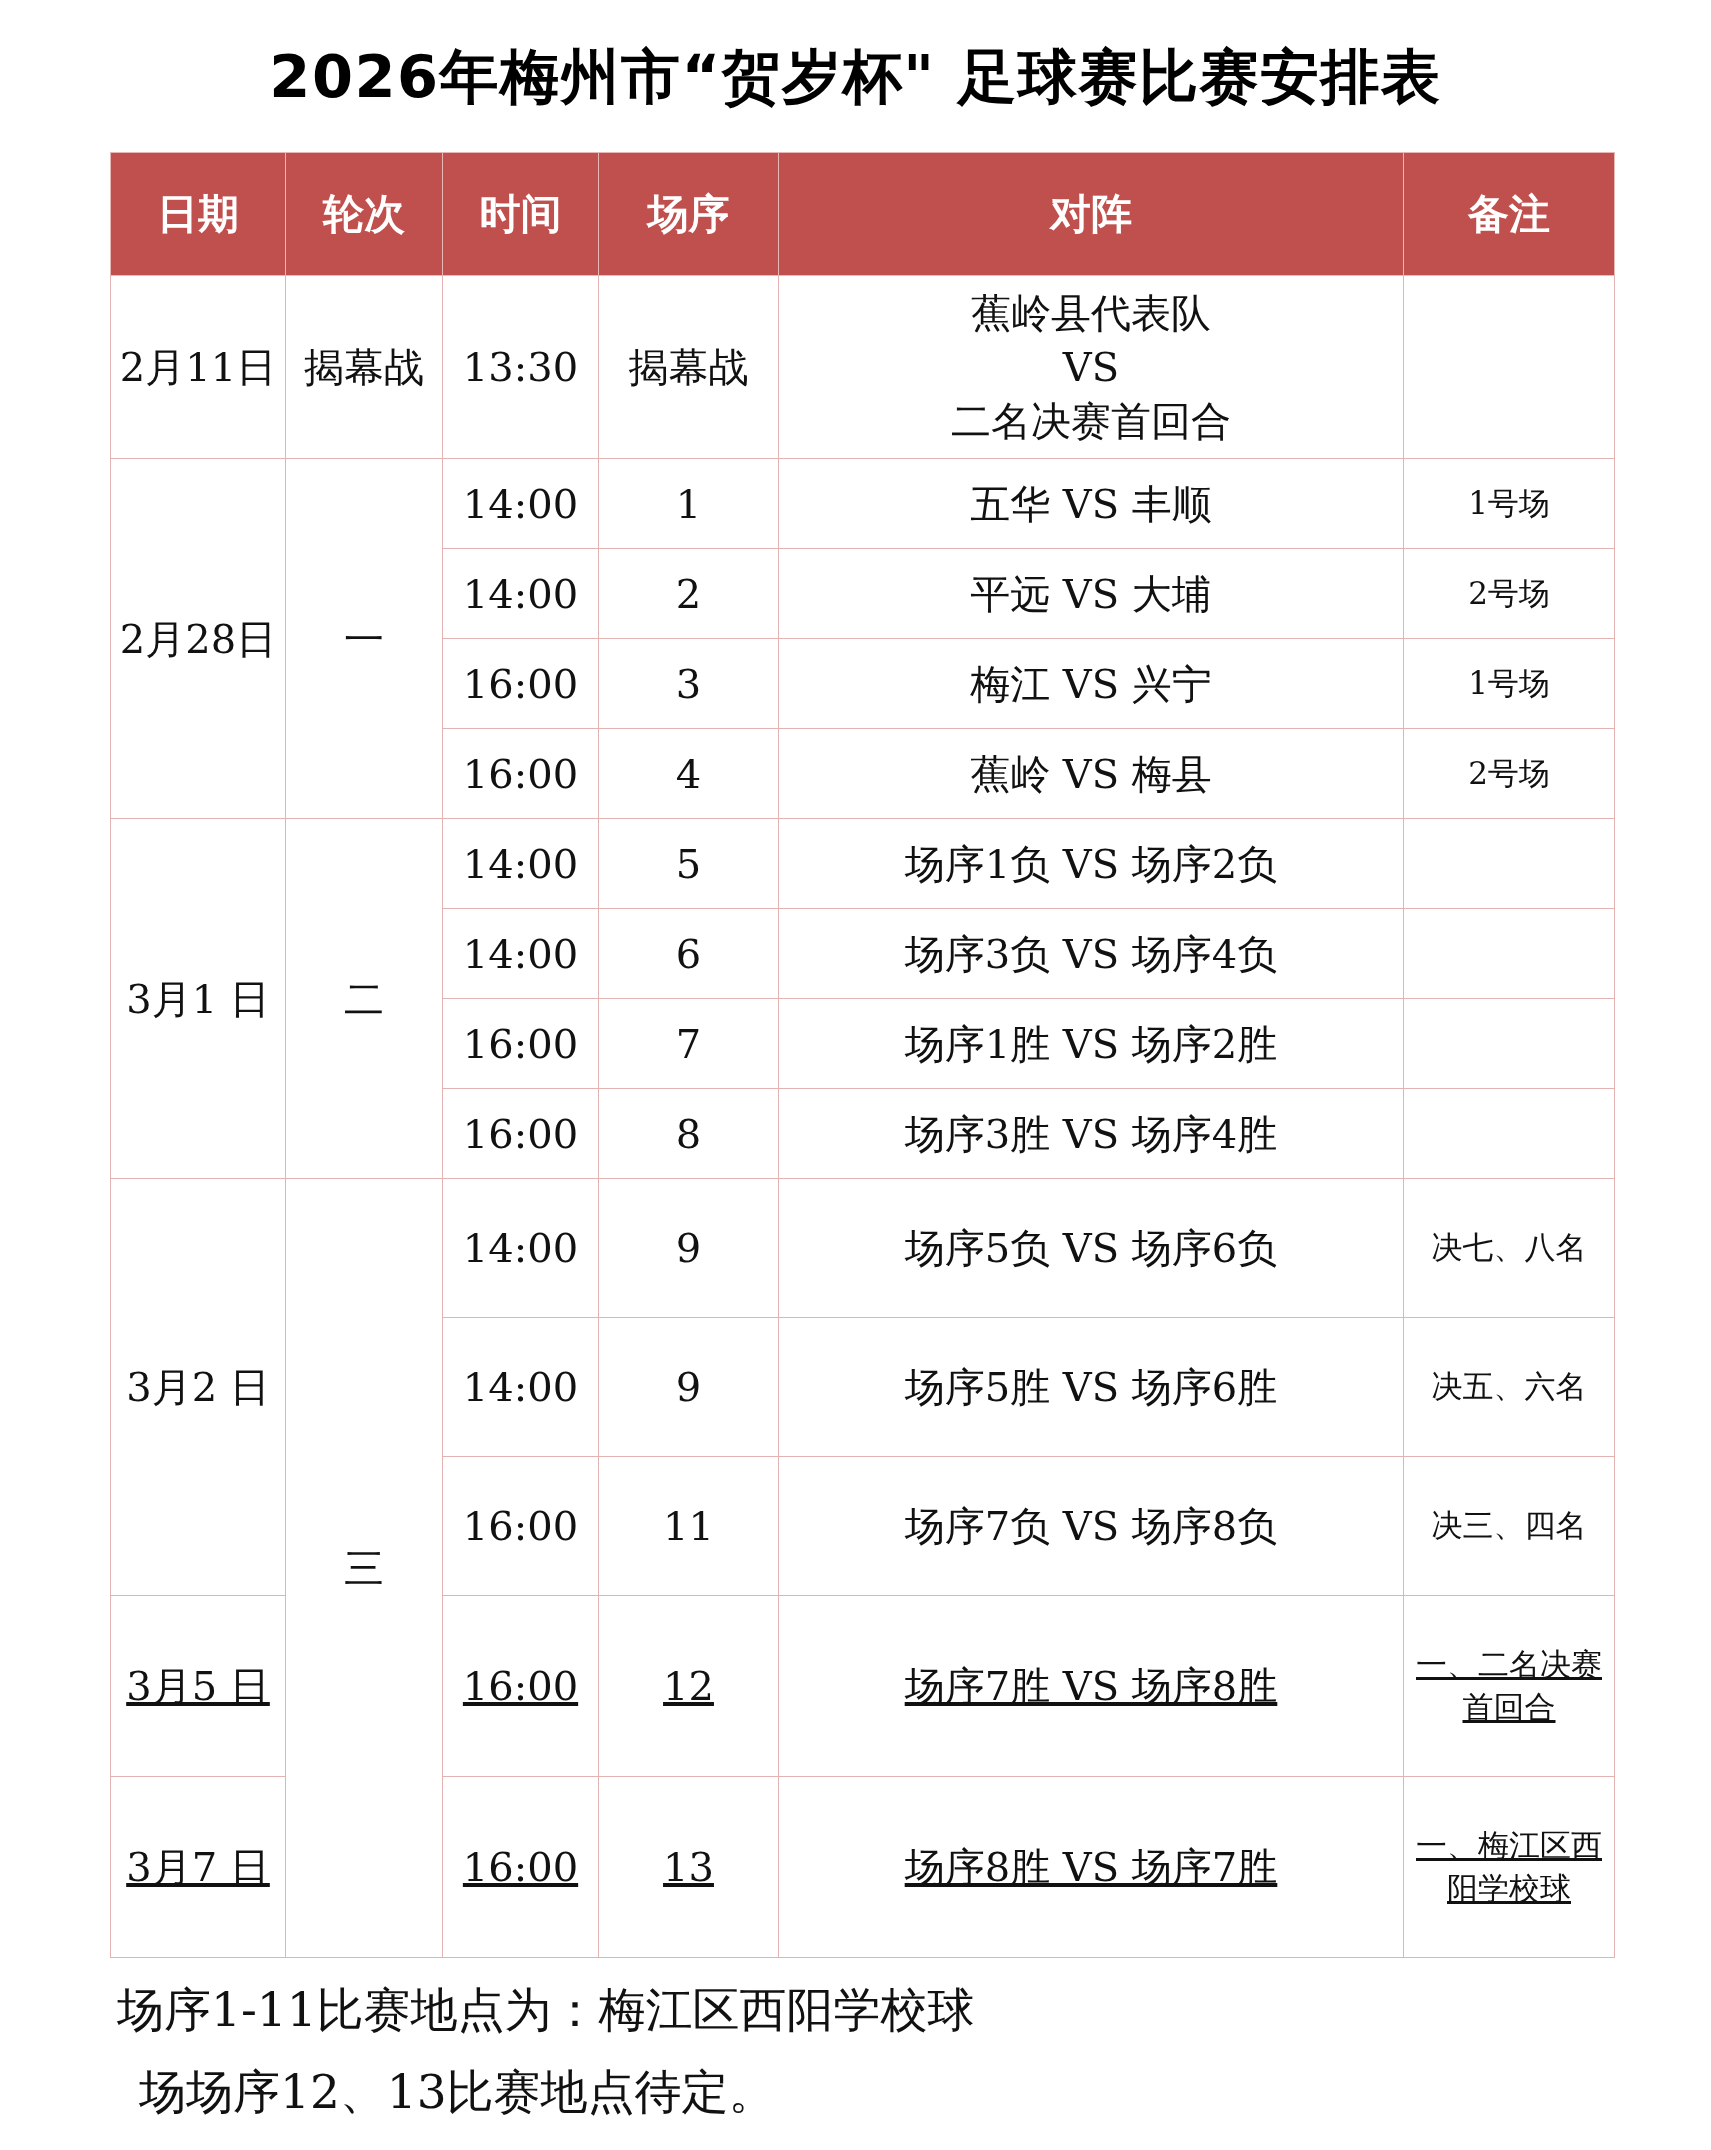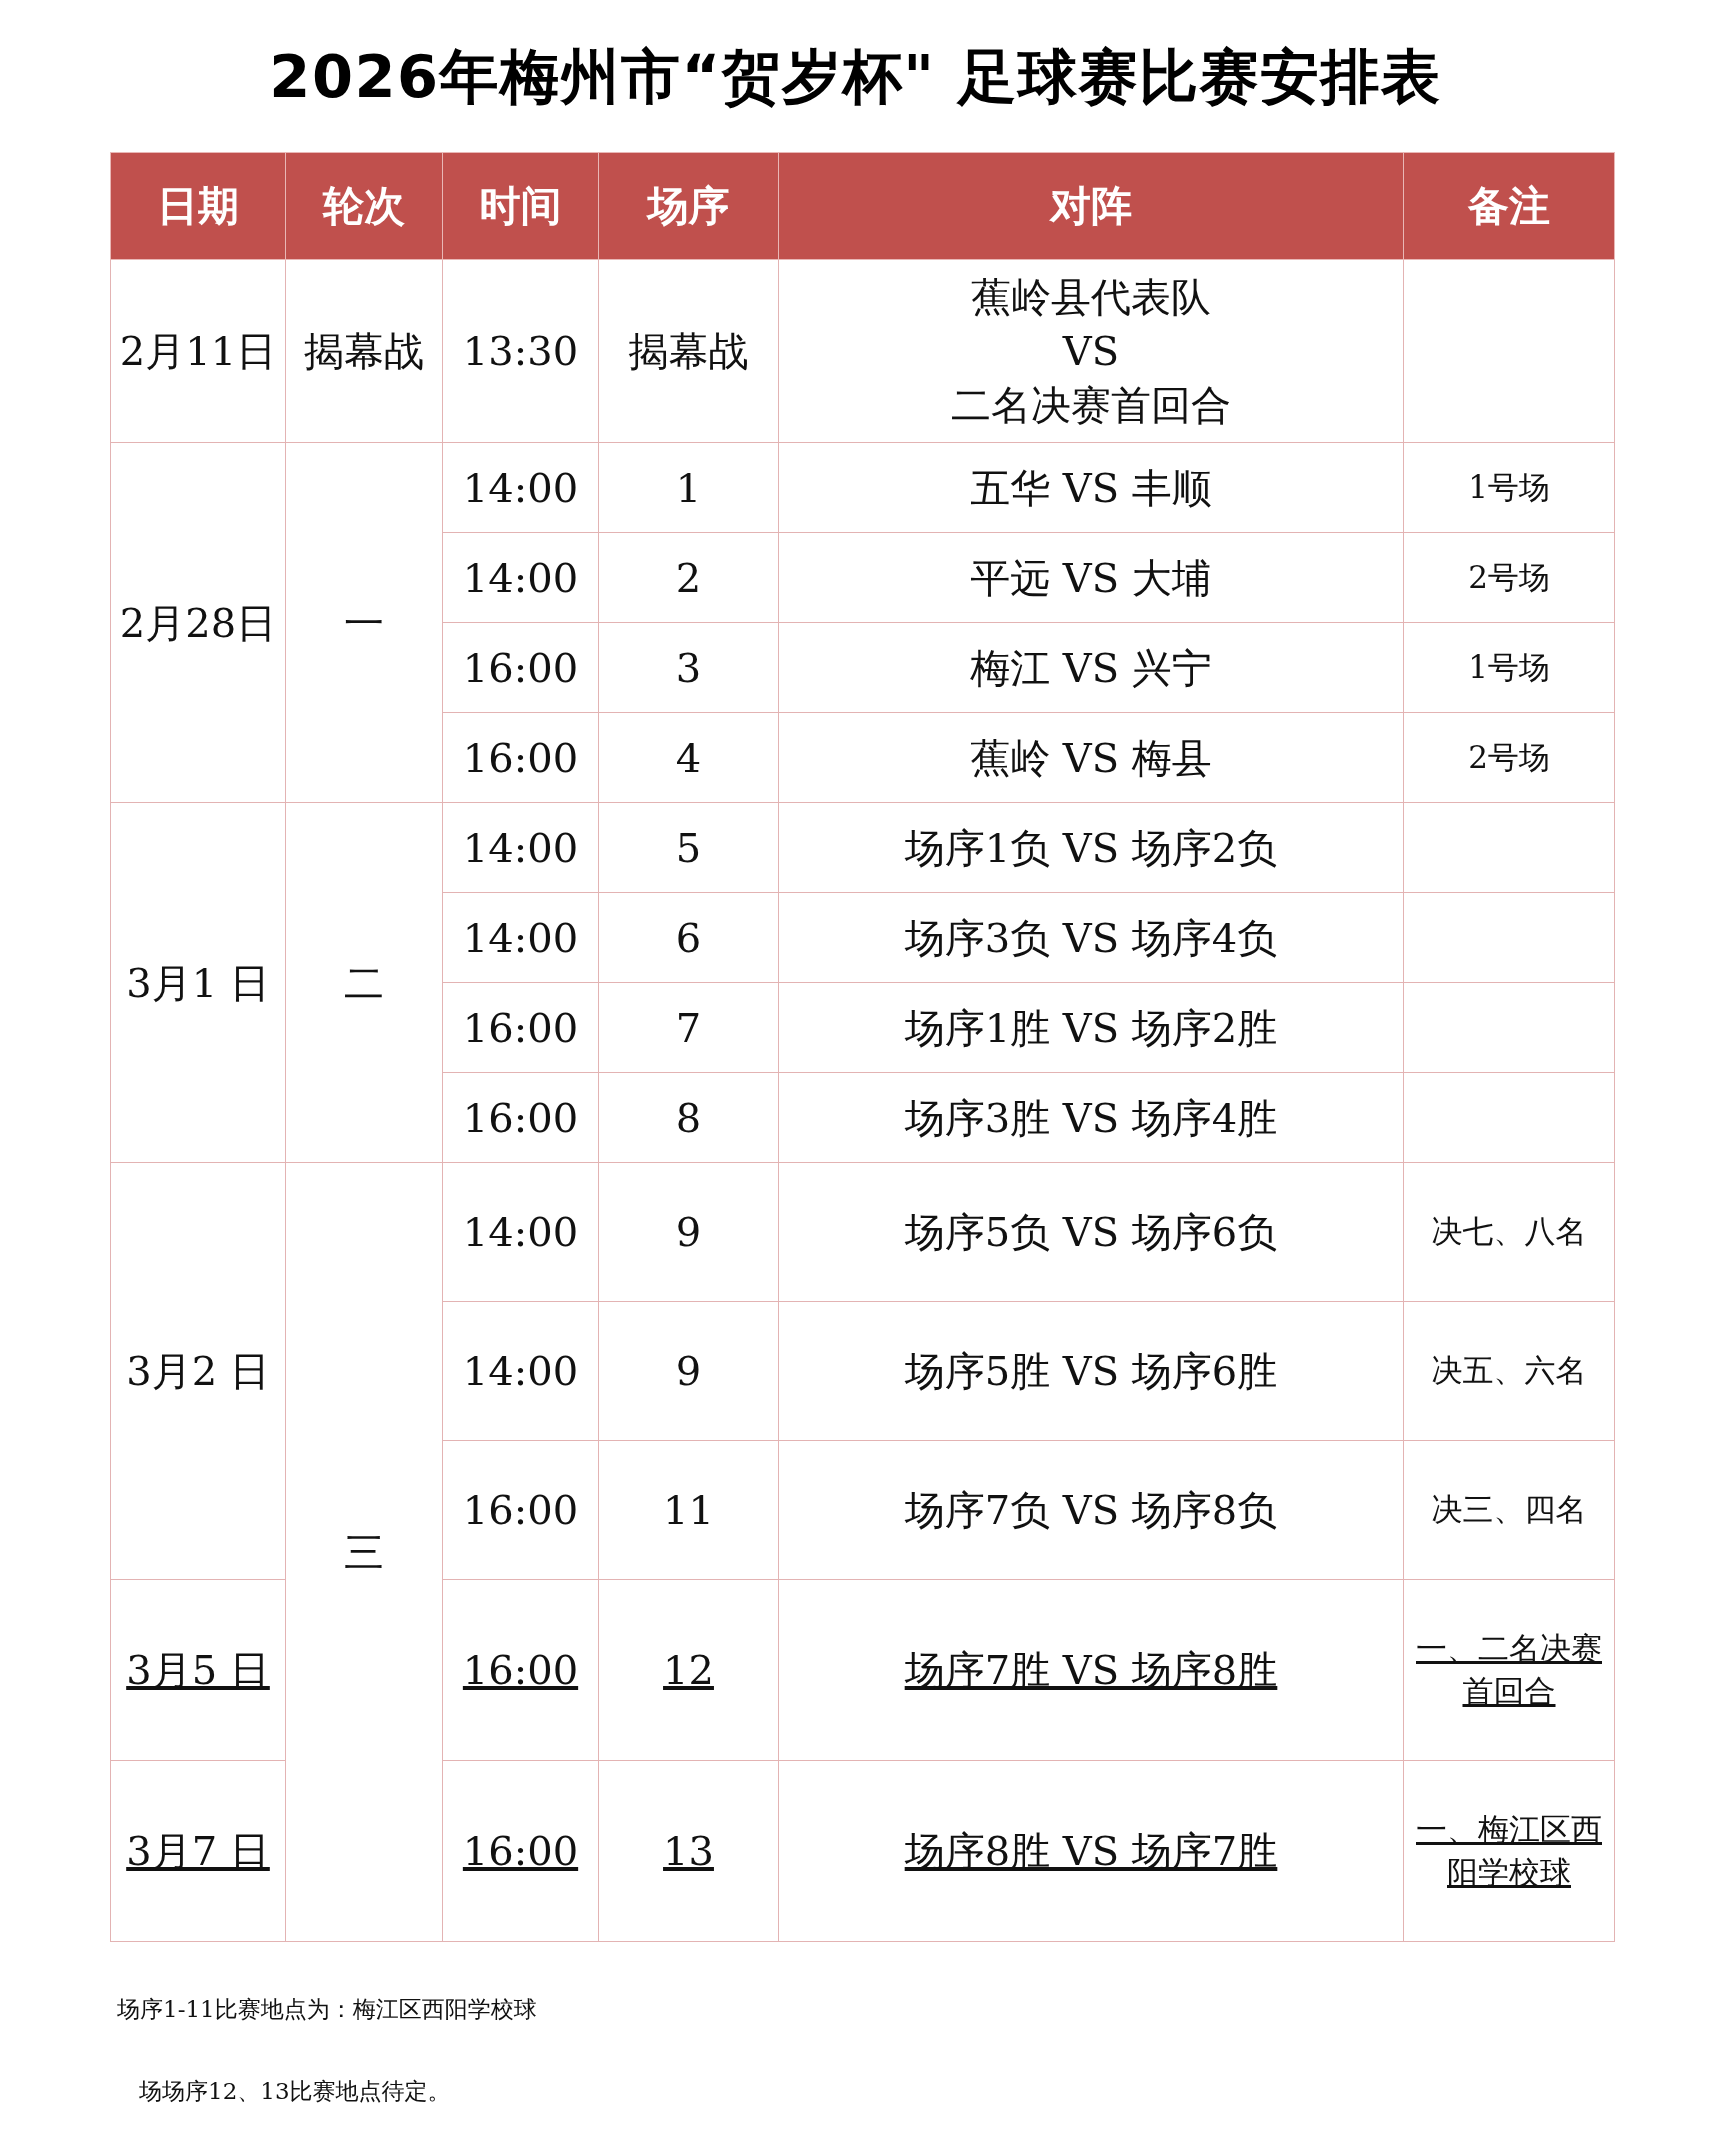--- a/index.html
+++ b/index.html
@@ -6,29 +6,29 @@
   body { width:1711px; height:2151px; position:relative; overflow:hidden;
          font-family: "DejaVu Serif", "Liberation Serif", serif; color:#111; }
   .title { position:absolute; left:0; top:29px; width:1711px; text-align:center;
            font-family: "DejaVu Sans", "Liberation Sans", sans-serif; font-weight:bold;
            font-size:59px; letter-spacing:1.5px; color:#000; line-height:95px; }
   table.sched { position:absolute; left:110px; top:152px; width:1504px;
                 border-collapse:collapse; table-layout:fixed; border:1.5px solid #c0504d; }
   table.sched col.c-date{width:175px;} col.c-round{width:157px;} col.c-time{width:156px;}
   col.c-seq{width:180px;} col.c-match{width:625px;} col.c-note{width:211px;}
   th { background:#c0504d; color:#fff; font-family:"DejaVu Sans","Liberation Sans",sans-serif;
-       font-weight:bold; font-size:41px; height:98px; border:1.5px solid #e9b7b6; padding:4px; }
+       font-weight:bold; font-size:41px; height:98px; border:1.5px solid #e9b7b6; padding:12px; }
   td { border:1.5px solid #e3b3b3; text-align:center; vertical-align:middle; font-size:40px;
        padding:0; line-height:1.35; }
   td.note { font-size:31px; line-height:1.4; padding:0 8.8px; }
   .r-open td { height:182px; }
   .r-std td { height:89px; }
   .r-tall td { height:138px; }
   .r-final td { height:180px;text-decoration:underline; }
-  .notes { position:absolute; left:117px; font-size:23px; line-height:51px; }
+  .notes { position:absolute; left:117px; font-size:47px; line-height:51px; }
 </style>
 </head>
 <body>
 
 <div class="title">2026年梅州市“贺岁杯" 足球赛比赛安排表</div>
 
 <table class="sched">
   <colgroup>
     <col class="c-date">
       <col class="c-round">

